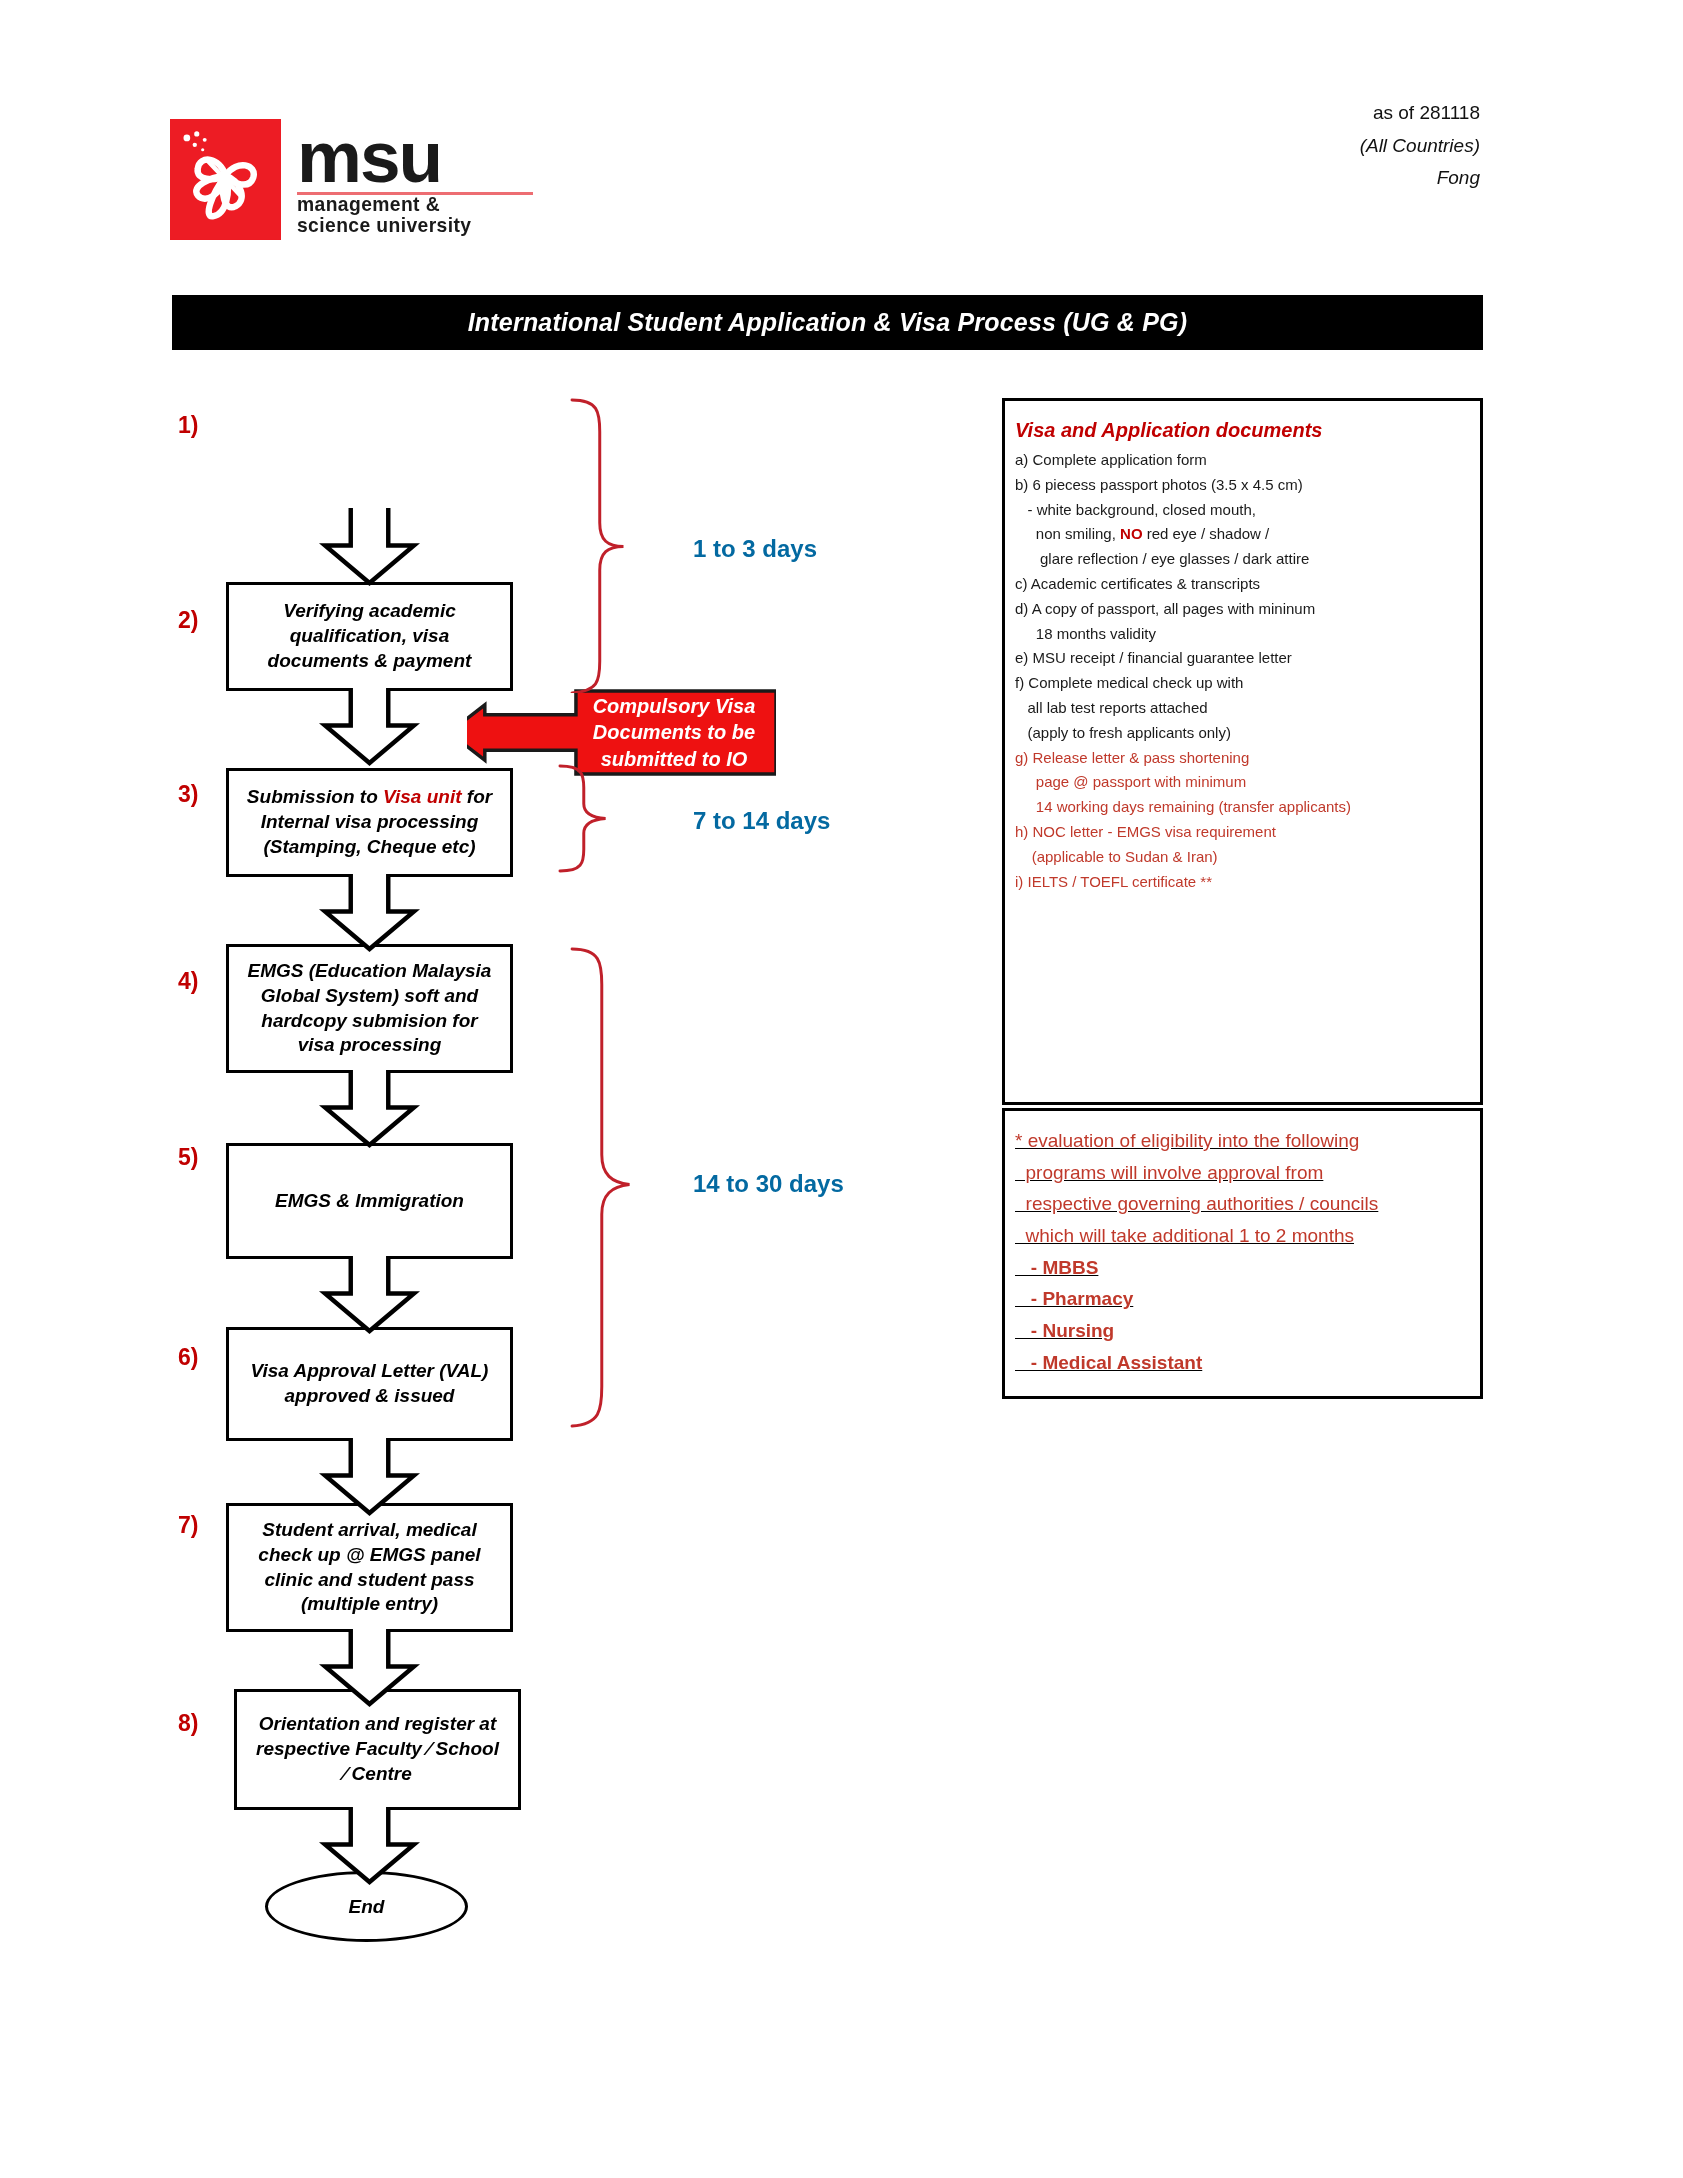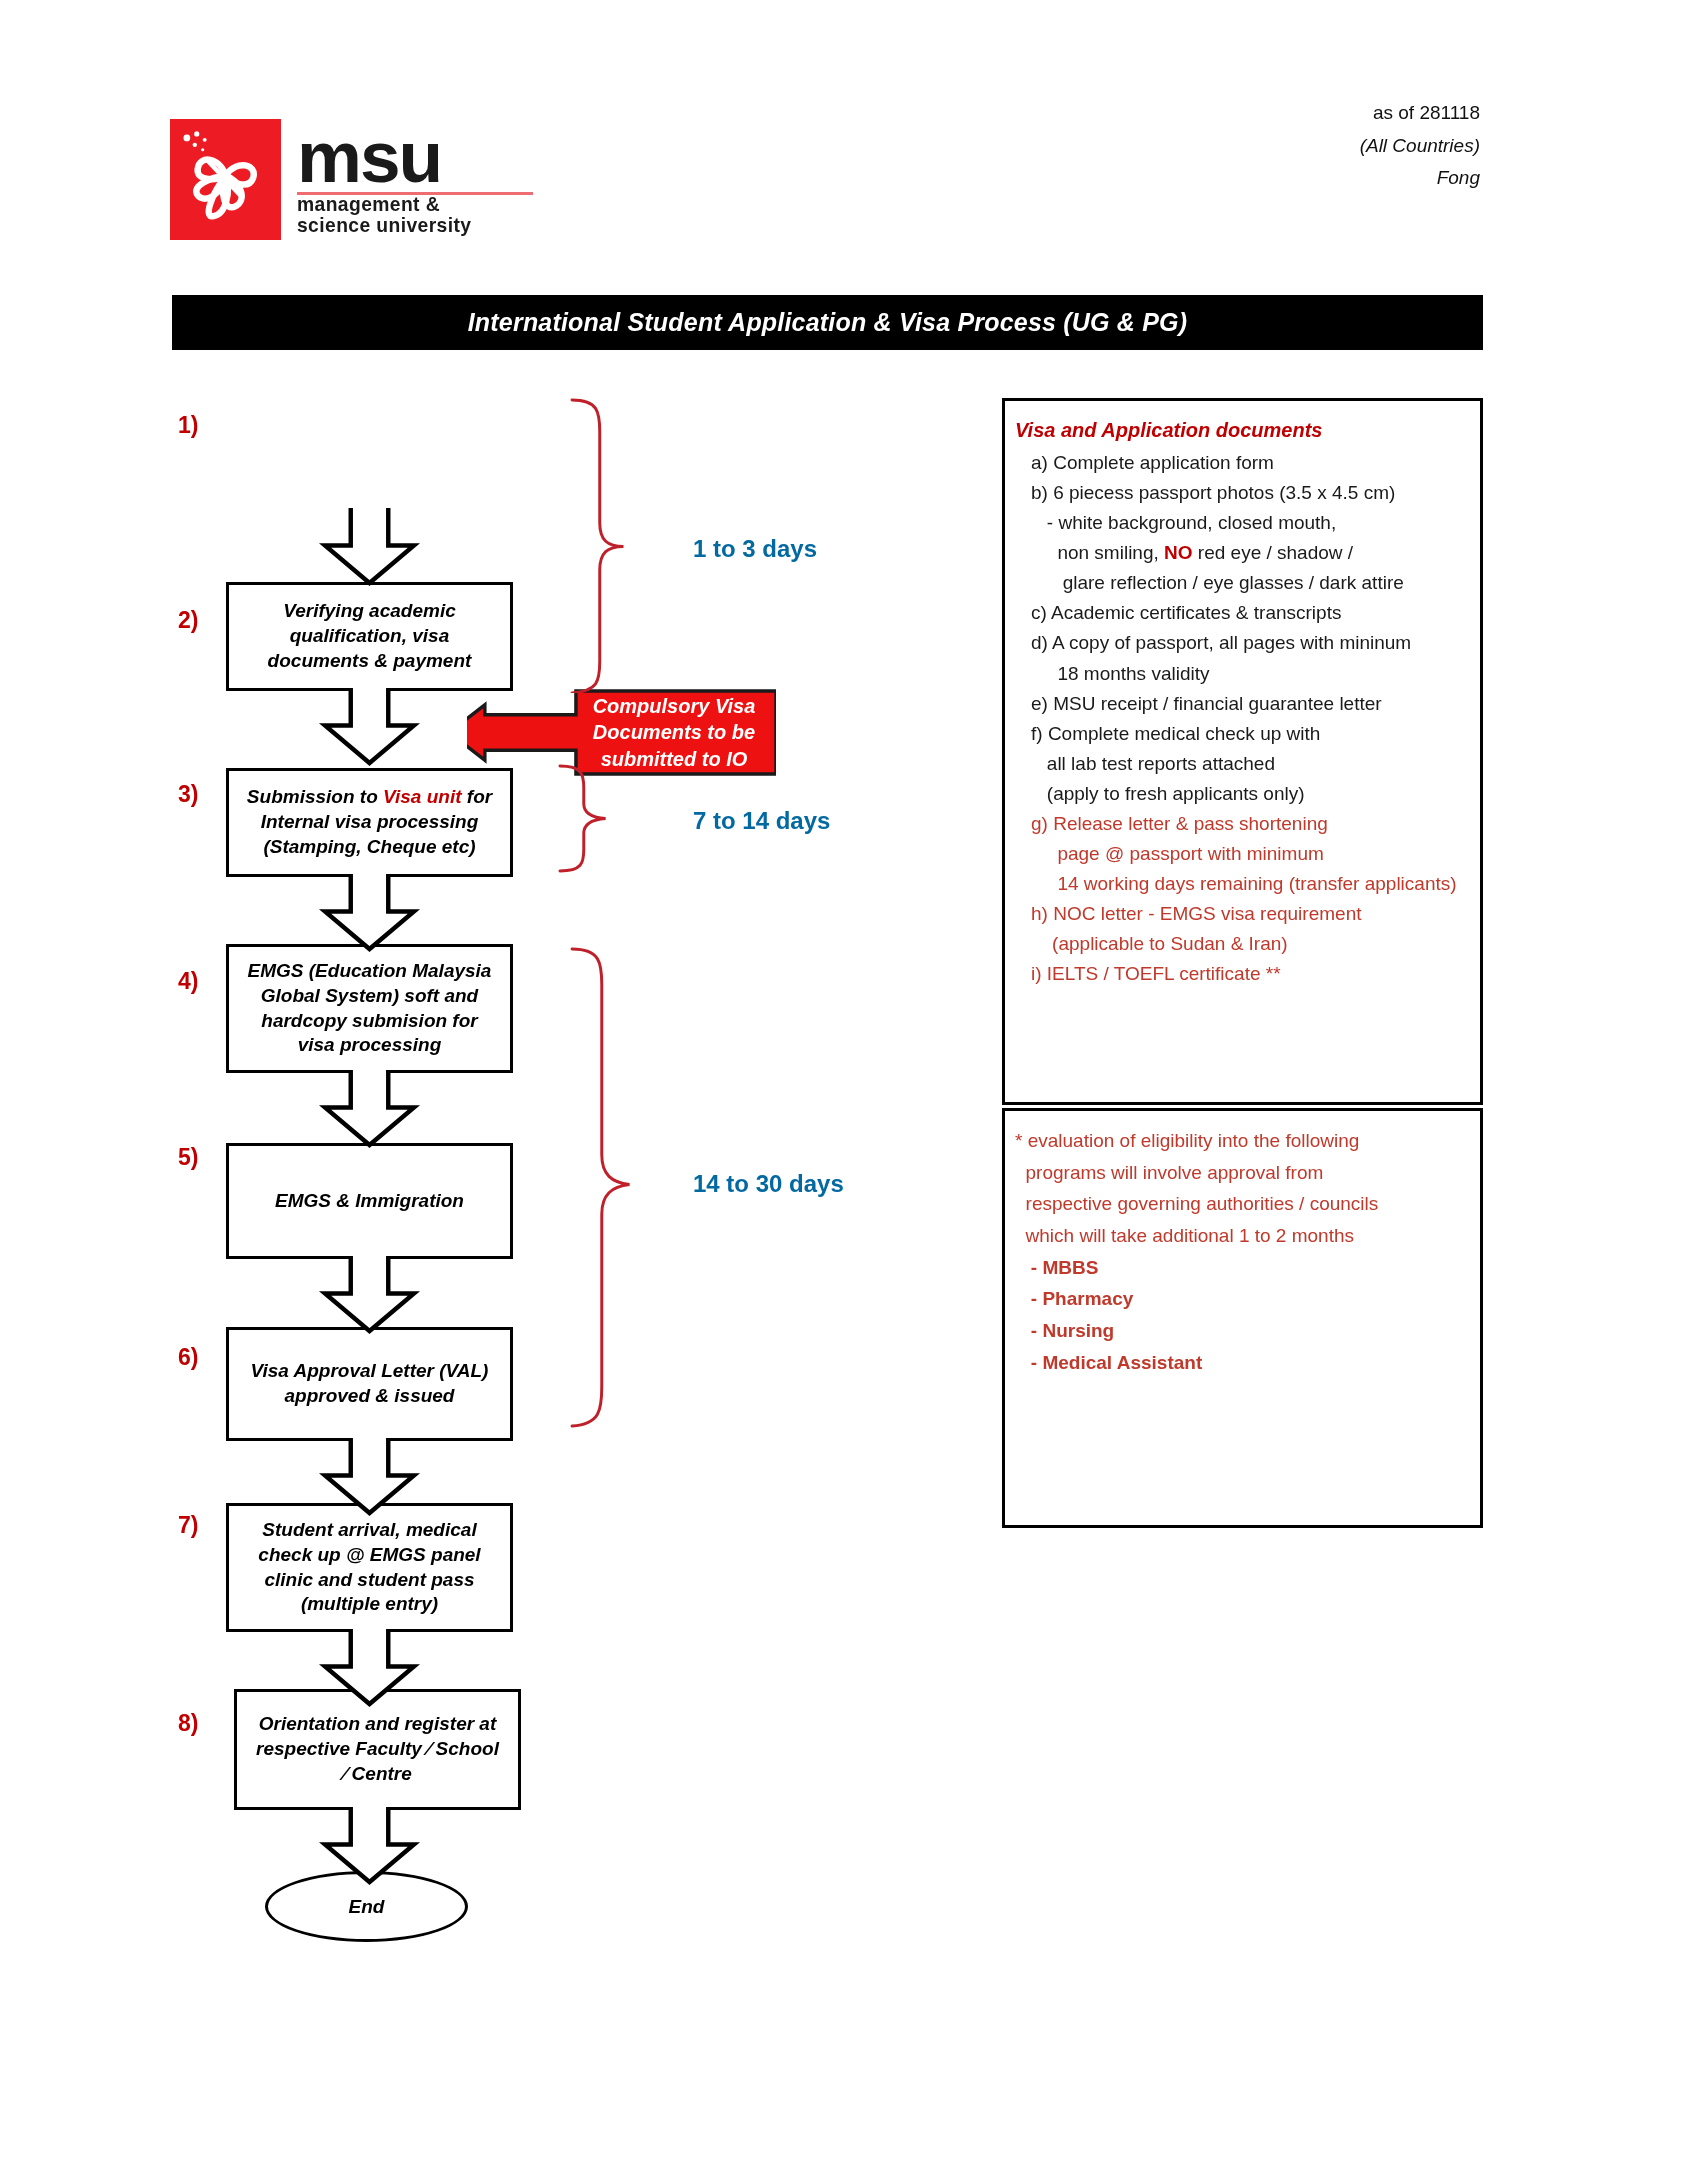--- a/index.html
+++ b/index.html
@@ -182,37 +182,36 @@
   
   .panel {
     position: absolute;
     left: 1002px;
     width: 481px;
     border: 3.5px solid #000000;
     box-sizing: border-box;
     background: #ffffff;
   }
   #panel-docs { top: 398px; height: 707px; }
-  #panel-note { top: 1108px; height: 420px; }
+  #panel-note { top: 1108px; height: 291px; text-decoration: underline; }
 
   .panel-inner { padding: 18px 8px 6px 10px; }
   .panel-head {
     color: #c00000;
     font-weight: bold;
     font-style: italic;
     font-size: 20px;
     margin-bottom: 8px;
   }
   .doc-line {
-    font-size: 19px;
+    font-size: 15px;
     color: #1a1a1a;
     line-height: 1.32;
     margin-bottom: 5px;
     white-space: pre;
-    margin-left: 16px;
   }
   .doc-line.red { color: #c0392b; }
   .doc-line b.redb { color: #c00000; }
 
   .note-line {
     font-size: 19px;
     color: #c0392b;
     line-height: 1.30;
     margin-bottom: 7px;
     white-space: pre;

